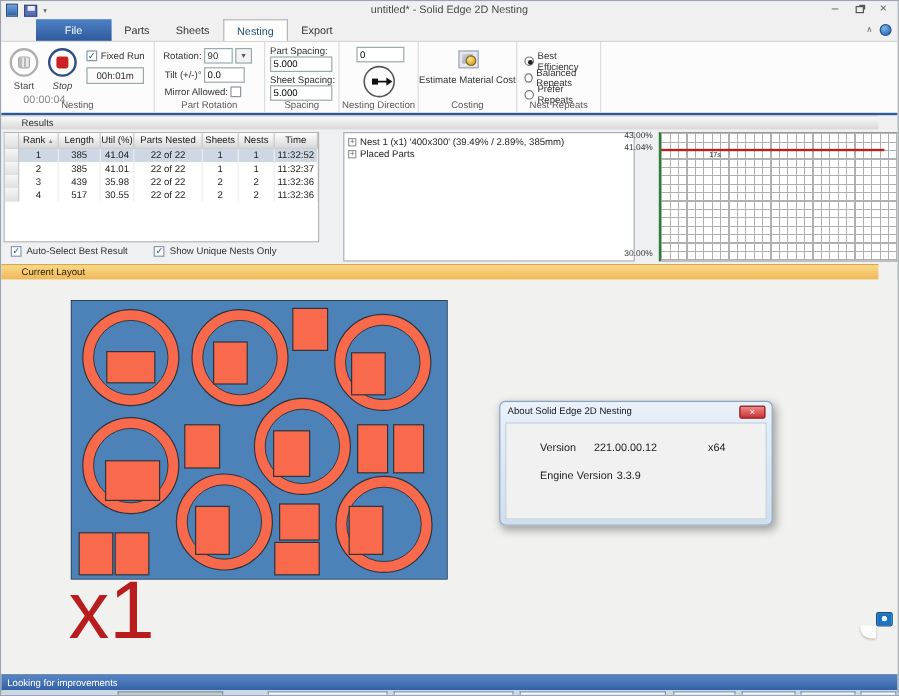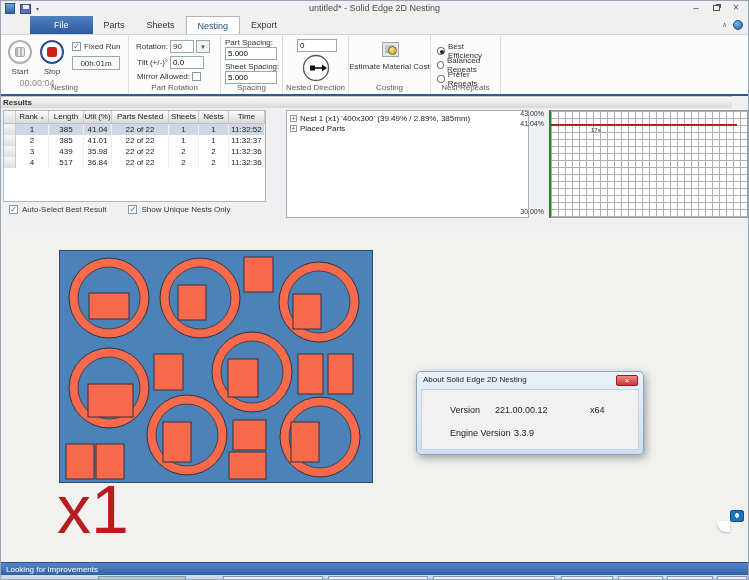--- a/index.html
+++ b/index.html
@@ -58,21 +58,21 @@
   .radio-row { position:absolute; left:6px; display:flex; align-items:center; gap:3px; }
   .radio { width:8px; height:8px; border-radius:50%; border:1px solid #777; background:#fff; position:relative; }
   .radio.sel::after { content:""; position:absolute; left:1.5px; top:1.5px; width:4px; height:4px; border-radius:50%; background:#222; }
   .g-costing { width:82px; }
   .cost-ico { position:absolute; left:33px; top:7px; width:17px; height:15px; background:#e4e8ee; border:1px solid #9aa5b5; }
   .cost-ico::before { content:""; position:absolute; left:2px; top:2px; width:9px; height:8px; background:linear-gradient(135deg,#cfd6e0,#8f9aa8); }
   .cost-ico::after { content:""; position:absolute; right:1px; bottom:1px; width:7px; height:7px; border-radius:50%; background:radial-gradient(circle at 35% 30%,#ffe28a,#d8a google400); background:radial-gradient(circle at 35% 30%,#ffe28a,#c89620); border:1px solid #8a6a10; }
   .cost-text { position:absolute; top:27px; left:0; right:0; text-align:center; font-size:8px; color:#333; }
 
   
-  .panel-caption { position:absolute; left:0; right:16px; height:12px; font-size:8px; color:#333; padding:1px 2px; border-top:1px solid #c5c5c5;font-weight:bold; }
+  .panel-caption { position:absolute; left:0; right:16px; height:12px; font-size:8px; color:#333; padding:1px 17px; border-top:1px solid #c5c5c5; }
   .results-caption { top:95px; background:linear-gradient(#fafafa,#d8d8d8); }
   .layout-caption { top:219px; height:13px; background:linear-gradient(#f9d98c,#efb753); border-top:1px solid #d9a940; color:#2e2000; }
   .results-body { position:absolute; top:107px; left:0; right:0; height:112px; background:#eef0f2; }
 
   .rtable { position:absolute; left:2px; top:2px; width:263px; height:92px; background:#fff; border:1px solid #b5b5b5; font-size:8px; color:#222; }
   .thead { display:flex; height:13px; background:linear-gradient(#fdfdfd,#d9d9d9); border-bottom:1px solid #c0c0c0; }
   .thead .cell { border-right:1px solid #c8c8c8; text-align:center; line-height:12px; overflow:hidden; white-space:nowrap; }
   .trow { display:flex; height:11px; }
   .trow .cell { text-align:center; line-height:11px; border-right:1px solid #eee; overflow:hidden; }
   .trow.selected { background:#cdd8e4; }
@@ -94,23 +94,23 @@
       border:1px solid #999; border-left:2px solid #2e7d32; }
   .redline { position:absolute; left:0; top:13px; width:186px; height:2px; background:#b22222; }
   .chart-ann { position:absolute; left:40px; top:16px; font-size:6px; color:#333; }
 
   
   .canvas { position:absolute; top:232px; left:0; right:0; height:329px; background:#f1f1f0; }
   .sheet-svg { position:absolute; }
   .multiplier { position:absolute; left:56px; top:474px; font-size:68px; color:#b91c1c; line-height:1; }
 
   
-  .dialog { position:absolute; left:415px; top:333px; width:228px; height:84px;
+  .dialog { position:absolute; left:415px; top:333px; width:228px; height:104px;
             background:linear-gradient(#e9f1fa,#cfdff0); border:1px solid #8ba4bd; border-radius:5px;
-            box-shadow:2px 3px 8px rgba(0,0,0,.35);margin-top:37px; }
+            box-shadow:2px 3px 8px rgba(0,0,0,.35); }
   .dlg-title { position:absolute; left:6px; top:3px; font-size:8px; color:#1a1a1a; }
   .dlg-close { position:absolute; right:5px; top:3px; width:22px; height:11px; border-radius:2px;
                background:linear-gradient(#ec8a8a,#c33), #c33; border:1px solid #8e2224; color:#fff;
                font-size:8px; line-height:9px; text-align:center; }
   .dlg-body { position:absolute; left:4px; right:4px; top:17px; bottom:4px; background:#f1f1f1; border:1px solid #c4d2e0; }
   .dlg-body span { position:absolute; font-size:9px; color:#222; }
 
   
   .statusbar { position:absolute; top:561px; left:0; right:0; height:15px;
                background:linear-gradient(#5585c8,#2d5b9e); border-top:1px solid #24508f;
@@ -198,21 +198,21 @@
     </div>
 
     <div class="group g-nestdir">
       <input class="mini-input nd-input" value="0" style="">
       <svg class="nd-circle" width="28" height="28" viewBox="0 0 28 28">
         <circle cx="14" cy="14" r="12.5" fill="none" stroke="#555" stroke-width="1.3"></circle>
         <rect x="8" y="11.5" width="5" height="5" fill="#111"></rect>
         <line x1="13" y1="14" x2="21" y2="14" stroke="#111" stroke-width="1.6"></line>
         <path d="M20 10.5 L25 14 L20 17.5 Z" fill="#111"></path>
       </svg>
-      <div class="group-label">Nested Direction</div>
+      <div class="group-label">Nesting Direction</div>
     </div>
 
     <div class="group g-costing">
       <span class="cost-ico"></span>
       <div class="cost-text">Estimate Material Cost</div>
       <div class="group-label">Costing</div>
     </div>
 
     <div class="group g-nestrep">
       <div class="radio-row" style="top:7px;">
@@ -274,21 +274,21 @@
             <div class="cell c2">35.98</div>
             <div class="cell c3">22 of 22</div>
             <div class="cell c4">2</div>
             <div class="cell c5">2</div>
             <div class="cell c6">11:32:36</div>
           </div>
           <div class="trow">
             <div class="cell selcol"></div>
             <div class="cell c0">4</div>
             <div class="cell c1">517</div>
-            <div class="cell c2">36.84</div>
+            <div class="cell c2">30.55</div>
             <div class="cell c3">22 of 22</div>
             <div class="cell c4">2</div>
             <div class="cell c5">2</div>
             <div class="cell c6">11:32:36</div>
           </div>
         </div>
     </div>
 
     <div class="cbrow">
       <div class="cbitem">
@@ -316,20 +316,21 @@
       <div class="tick" style="top:0;">43.00%</div>
       <div class="tick" style="top:10px;">41.04%</div>
       <div class="tick" style="top:98px;">30.00%</div>
     </div>
     <div class="chart" style="border-left-color: rgb(46, 125, 50);">
       <div class="redline" style="background: rgb(178, 34, 34);"></div>
       <div class="chart-ann">17s</div>
     </div>
   </div>
 
+  <div class="panel-caption layout-caption">Current Layout</div>
   <div class="canvas"></div>
   <svg class="sheet-svg" width="314" height="233" viewBox="0 0 314 233" style="left: 58px; top: 249px;">
       <rect x="0" y="0" width="314" height="233" fill="#4d82b8" stroke="#1f2a36" stroke-width="1.2"></rect>
       <circle cx="50" cy="48" r="40" fill="#f9694c" stroke="#30343a" stroke-width="1"></circle>
       <circle cx="50" cy="48" r="31" fill="#4d82b8" stroke="#30343a" stroke-width="0.8"></circle>
       <circle cx="141" cy="48" r="40" fill="#f9694c" stroke="#30343a" stroke-width="1"></circle>
       <circle cx="141" cy="48" r="31" fill="#4d82b8" stroke="#30343a" stroke-width="0.8"></circle>
       <circle cx="260" cy="52" r="40" fill="#f9694c" stroke="#30343a" stroke-width="1"></circle>
       <circle cx="260" cy="52" r="31" fill="#4d82b8" stroke="#30343a" stroke-width="0.8"></circle>
       <circle cx="50" cy="138" r="40" fill="#f9694c" stroke="#30343a" stroke-width="1"></circle>

